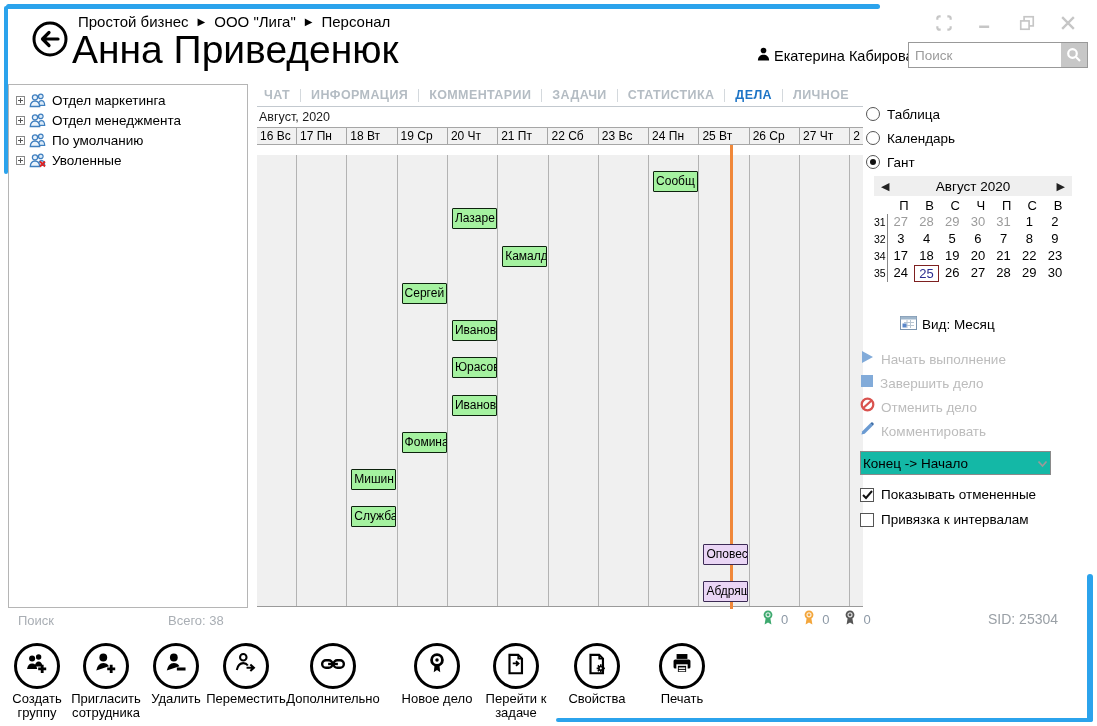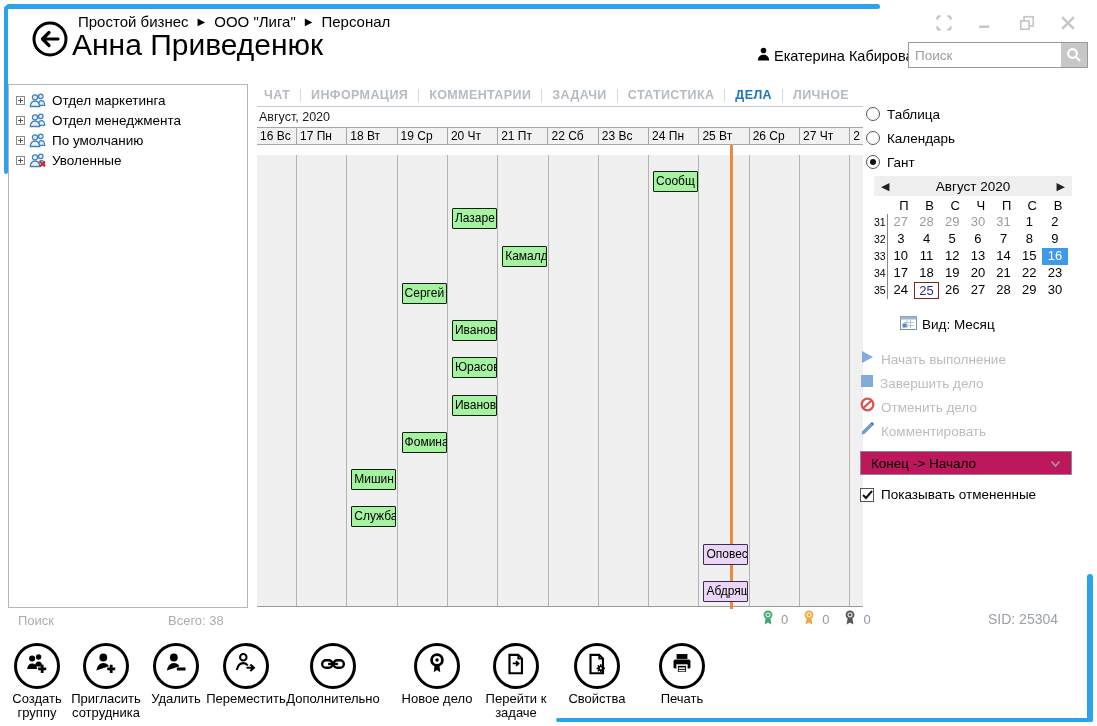--- a/index.html
+++ b/index.html
@@ -10,21 +10,21 @@
   .fr-top{left:6px;top:4px;width:874px;height:5px;border-radius:3px;}
   .fr-left{left:4px;top:6px;width:4px;height:168px;border-radius:3px;}
   .fr-right{left:1087px;top:574px;width:6px;height:148px;border-radius:3px;}
   .fr-bottom{left:556px;top:718px;width:537px;height:4px;border-radius:3px;}
   
   .back-btn{position:absolute;left:31px;top:20px;width:38px;height:38px;cursor:pointer;}
   .breadcrumb{position:absolute;left:78px;top:13px;display:flex;align-items:center;gap:9px;
               font-size:15px;color:#000;white-space:nowrap;}
   .crumb{cursor:pointer;}
   .crumb-sep{font-size:10px;color:#000;}
-  .page-title{position:absolute;left:72px;top:28px;font-size:30px;color:#000;white-space:nowrap;}
+  .page-title{position:absolute;left:72px;top:28px;font-size:39px;color:#000;white-space:nowrap;}
   .win-controls{position:absolute;left:932px;top:14px;width:148px;display:flex;justify-content:space-between;align-items:center;}
   .win-btn{width:24px;height:22px;display:flex;align-items:center;justify-content:center;cursor:pointer;}
   .user-row{position:absolute;left:756px;top:46px;display:flex;align-items:center;gap:3px;font-size:14.5px;cursor:pointer;}
   .search-box{position:absolute;left:908px;top:42px;width:180px;height:26px;border:1px solid #999;
               display:flex;box-sizing:border-box;background:#fff;}
   .search-box input{flex:1;border:none;outline:none;padding:0 6px;font-size:13.5px;
                     font-family:"Liberation Sans",sans-serif;color:#444;min-width:0;}
   .search-box input::placeholder{color:#9b9b9b;}
   .search-btn{width:26px;background:#c7c7c7;display:flex;align-items:center;justify-content:center;cursor:pointer;}
   
@@ -73,23 +73,23 @@
   .wnum{width:14px;font-size:10.5px;text-align:right;padding-right:2px;border-right:1px solid #888;
         height:17px;line-height:17px;box-sizing:border-box;flex:none;}
   .cal-day{width:25.7px;height:17px;line-height:16px;text-align:center;cursor:pointer;box-sizing:border-box;flex:none;}
   .cal-day.muted{color:#9b9b9b;}
   .cal-day.sel{background:#3f9be8;color:#fff;}
   .cal-day.today{border:1px solid #7e2020;color:#2b2b8f;}
   .view-row{position:absolute;left:860px;top:315px;display:flex;align-items:center;gap:5px;
             font-size:13.5px;cursor:pointer;margin-left:40px;}
   .actions{position:absolute;left:860px;top:343px;}
   .action-row{display:flex;align-items:flex-end;height:24px;font-size:13.5px;color:#bcbcbc;cursor:pointer;gap:6px;}
-  .link-dd{position:absolute;left:860px;top:451px;width:212px;height:24px;border:1px solid #8a8a8a;
+  .link-dd{position:absolute;left:860px;top:451px;width:191px;height:24px;border:1px solid #8a8a8a;
            box-sizing:border-box;display:flex;align-items:center;justify-content:space-between;
-           padding:0 10px;font-size:13.5px;background:#be185d;cursor:pointer;}
+           padding:0 2px;font-size:13.5px;background:#14b8a6;cursor:pointer;}
   .checks{position:absolute;left:860px;top:482px;}
   .check-row{display:flex;align-items:center;height:25px;font-size:13.5px;cursor:pointer;}
   .cb{width:14px;height:14px;border:1px solid #555;margin-right:7px;box-sizing:border-box;
       background:#fff;display:flex;align-items:center;justify-content:center;flex:none;}
   
   .status-search{position:absolute;left:18px;top:613px;font-size:13px;color:#a9aeb4;cursor:text;}
   .status-total{position:absolute;left:168px;top:613px;font-size:13px;color:#a9aeb4;}
   .badges{position:absolute;left:760px;top:609px;display:flex;align-items:center;gap:5px;
           font-size:13px;color:#8d99a6;}
   .badge-cnt{margin-right:8px;}
@@ -342,30 +342,20 @@
           <span class="wnum">32</span>
           <span class="cal-day">3</span>
           <span class="cal-day">4</span>
           <span class="cal-day">5</span>
           <span class="cal-day">6</span>
           <span class="cal-day">7</span>
           <span class="cal-day">8</span>
           <span class="cal-day">9</span>
         </div>
         <div class="cal-week">
-          <span class="wnum">33</span>
-          <span class="cal-day">10</span>
-          <span class="cal-day">11</span>
-          <span class="cal-day">12</span>
-          <span class="cal-day">13</span>
-          <span class="cal-day">14</span>
-          <span class="cal-day">15</span>
-          <span class="cal-day sel">16</span>
-        </div>
-        <div class="cal-week">
           <span class="wnum">34</span>
           <span class="cal-day">17</span>
           <span class="cal-day">18</span>
           <span class="cal-day">19</span>
           <span class="cal-day">20</span>
           <span class="cal-day">21</span>
           <span class="cal-day">22</span>
           <span class="cal-day">23</span>
         </div>
         <div class="cal-week">
@@ -424,20 +414,24 @@
         </svg></span>
   </div>
   <div class="checks" id="checks">
       <div class="check-row">
         <span class="cb">
           <svg width="11" height="10" viewBox="0 0 11 10">
             <path d="M1 5 L4 8 L10 1" fill="none" stroke="#111" stroke-width="2"></path>
           </svg>
         </span>
         <span>Показывать отмененные</span>
+      </div>
+      <div class="check-row">
+        <span class="cb"></span>
+        <span>Привязка к интервалам</span>
       </div>
     </div>
 
   <div class="status-search">Поиск</div>
   <div class="status-total">Всего: 38</div>
   <div class="badges" id="badges">
       <span><svg width="16" height="17" viewBox="0 0 16 17">
           <circle cx="8" cy="5.8" r="4.4" fill="#3ea96f"></circle>
           <circle cx="8" cy="5.8" r="2" fill="none" stroke="#fff" stroke-opacity="0.8" stroke-width="1.2"></circle>
           <path d="M5.6 9.4 L4.6 15.5 l3.4-2 3.4 2 -1-6.1z" fill="#3ea96f"></path>

